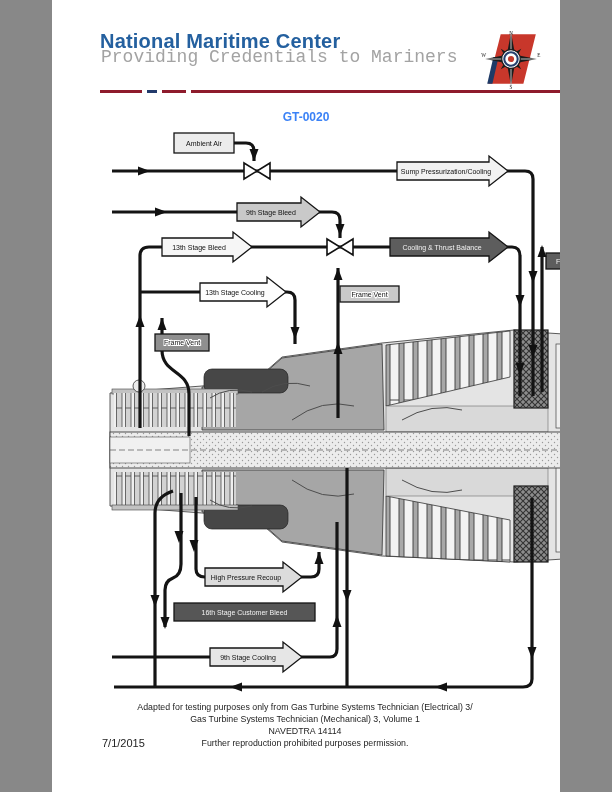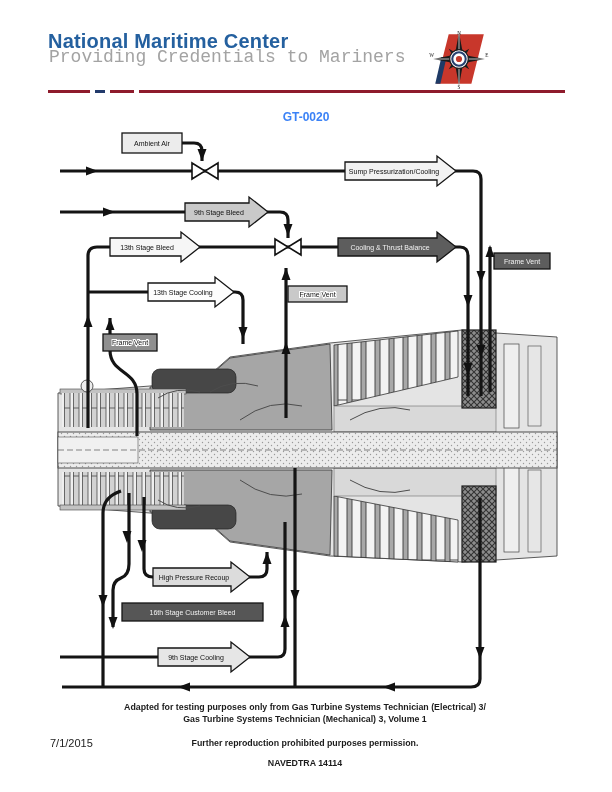--- a/index.html
+++ b/index.html
@@ -1,26 +1,26 @@
 <!DOCTYPE html>
 <html><head>
 <meta charset="utf-8">
 <style>
   html,body{margin:0;padding:0;background:#888;}
-  .page{position:relative;width:612px;height:792px;background:#ffffff;margin:0 auto;overflow:hidden;
+  .page{position:relative;width:508px;height:792px;background:#ffffff;margin:0 auto;overflow:hidden;
         font-family:"Liberation Sans",sans-serif;}
   .abs{position:absolute;}
   .hdr-title{left:48px;top:30px;font-size:20px;font-weight:bold;color:#24609f;letter-spacing:.2px;}
   .hdr-sub{left:49px;top:47px;font-size:18px;color:#a3a3a3;font-family:Liberation Mono, monospace;}
   .logo-text{left:496px;top:37px;font-family:"Liberation Serif",serif;font-size:12.5px;line-height:14px;color:#7b241c;}
   .rule{left:48px;top:90px;width:517px;height:3px;
         background:linear-gradient(to right,#8e1b2c 0 42px,#fff 42px 47px,#223a6b 47px 57px,#fff 57px 62px,#8e1b2c 62px 86px,#fff 86px 91px,#8e1b2c 91px 100%);}
   .exam-code{left:0;right:0;top:110px;text-align:center;font-size:12px;font-weight:bold;color:#3b82f6;}
-  .foot{left:0;right:2px;text-align:center;font-size:8.8px;font-weight:bold;color:#1c1c1c;}
-  .f1{top:702px;} .f2{top:714px;} .f3{top:726px;margin-top:32px;} .f4{top:738px;}
+  .foot{left:0;right:2px;text-align:center;font-size:8.8px;font-weight:normal;color:#1c1c1c;}
+  .f1{top:702px;} .f2{top:714px;} .f3{top:726px;} .f4{top:738px;}
   .date{left:50px;top:737px;font-family:Liberation Sans, sans-serif;font-size:11px;color:#222;}
   svg text{font-family:"Liberation Sans",sans-serif;}
   .lbl{font-size:7px;fill:#111;}
   .lblw{font-size:7px;fill:#f2f2f2;}
   .halo{paint-order:stroke;stroke:#ffffff;stroke-width:2px;}
   .pipe{fill:none;stroke:#141414;stroke-width:3.2;stroke-linejoin:round;stroke-linecap:butt;}
   .lblbox{stroke:#141414;stroke-width:1.3;}
   .eng{stroke:#333;stroke-width:.8;}
   .compass-letter{font-family:"Liberation Serif",serif;font-size:5px;fill:#1b1b1b;}
 </style>

